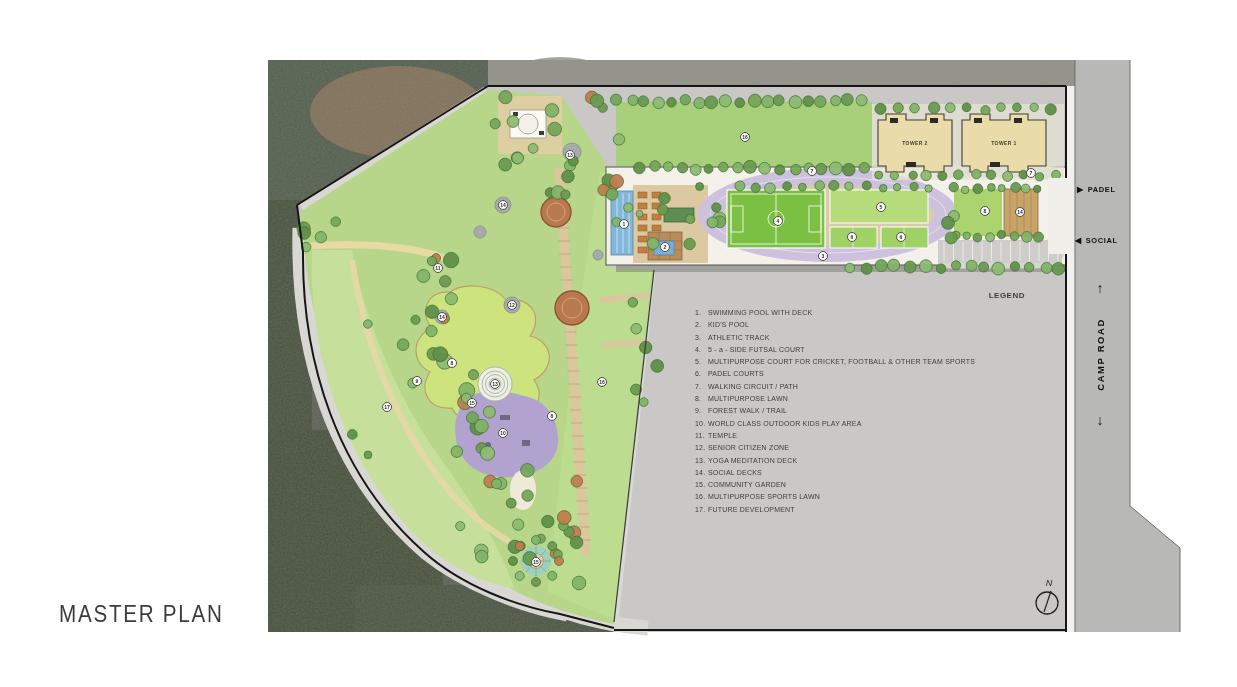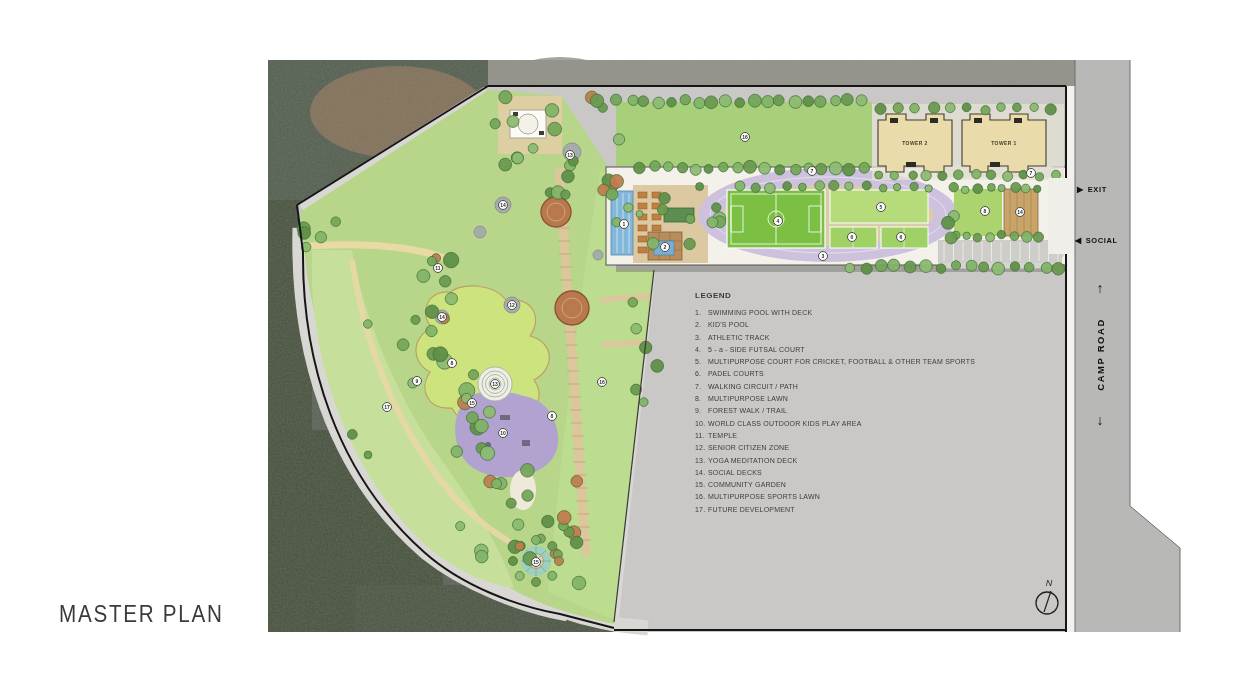--- a/index.html
+++ b/index.html
@@ -5,21 +5,21 @@
   html,body{margin:0;padding:0;background:#fff;}
   body{width:1237px;height:687px;position:relative;overflow:hidden;
        font-family:"Liberation Sans",sans-serif;}
   .canvas{position:absolute;inset:0;}
   svg#plan-svg{position:absolute;left:0;top:0;}
   
   .abs{position:absolute;}
   .master-title{left:59px;top:600px;font-size:24px;letter-spacing:2px;color:#3b3b3b;
     font-weight:500;transform:scaleX(.86);transform-origin:left center;white-space:nowrap;}
   .legend{left:695px;top:291px;color:#3c3c3c;width:330px;}
-  .legend-title{font-size:8px;font-weight:bold;letter-spacing:.5px;margin:0 0 7px 0;}
+  .legend-title{font-size:8px;font-weight:bold;letter-spacing:.5px;margin:0 0 7px 0;text-align:right;}
   .legend ul{list-style:none;margin:0;padding:0;}
   .legend li{font-size:7px;line-height:12.3px;letter-spacing:.2px;display:flex;white-space:nowrap;}
   .legend .num{width:13px;flex:none;}
   .tower-label{font-size:5px;font-weight:bold;letter-spacing:.4px;color:#45412f;
     transform:translate(-50%,-50%);white-space:nowrap;}
   .gate{display:flex;align-items:center;gap:4px;font-size:7.5px;font-weight:bold;
     letter-spacing:.6px;color:#101010;}
   .gate .tri{font-size:8px;line-height:1;}
   .camp-road{left:1086px;top:281px;width:28px;height:146px;display:flex;flex-direction:column;
     align-items:center;justify-content:space-between;color:#101010;font-weight:bold;}
@@ -525,21 +525,21 @@
       <div class="marker" style="left: 745px; top: 137px;">16</div>
       <div class="marker" style="left: 602px; top: 382px;">16</div>
       <div class="marker" style="left: 387px; top: 407px;">17</div>
     </div>
 
 <div class="abs tower-label" style="left:915px;top:143px;">TOWER 2</div>
 <div class="abs tower-label" style="left:1004px;top:143px;">TOWER 1</div>
 
 <div class="abs gate" style="left:1077px;top:185px;">
   <span class="tri">▶</span>
-  <span>EXIT</span>
+  <span>PADEL</span>
 </div>
 <div class="abs gate" style="left:1075px;top:236px;">
   <span class="tri">◀</span>
   <span>SOCIAL</span>
 </div>
 
 <div class="abs camp-road">
   <span class="arrow">↑</span>
   <span class="road-name">CAMP ROAD</span>
   <span class="arrow">↓</span>

